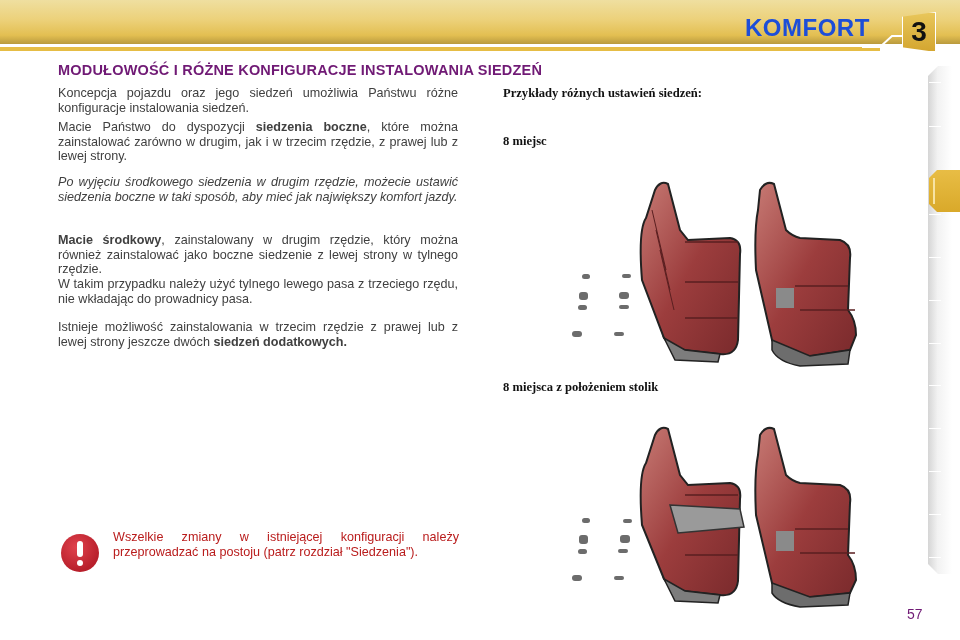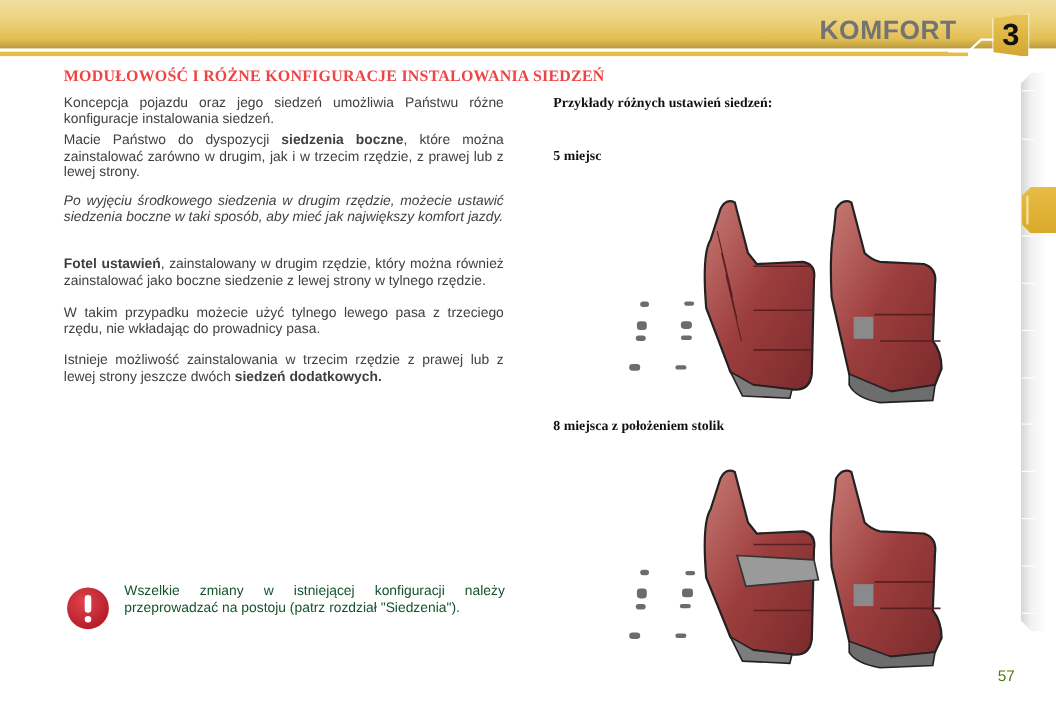--- a/index.html
+++ b/index.html
@@ -7,41 +7,40 @@
   body { position: relative; font-family: "Liberation Sans", "DejaVu Sans", sans-serif; color: #111; }
 
   
   .header-band {
     position: absolute; left: 0; top: 0; width: 960px; height: 44px;
     background: linear-gradient(to bottom, #efdfa0 0%, #ecd17a 45%, #e3bf52 80%, #b99a3d 100%);
   }
   .header-underline1 { position: absolute; left: 0; top: 45px; width: 870px; height: 2px; background: #ffffff; }
   .header-underline2 { position: absolute; left: 0; top: 47px; width: 880px; height: 4px; background: #e6bd45; }
   .header-title {
-    position: absolute; left: 745px; top: 14px; font-size: 24px; font-weight: bold; color: #737373;
+    position: absolute; left: 745px; top: 14px; font-size: 24px; font-weight: bold; color: #1d4ed8;
     letter-spacing: 0.5px;
     text-align: right;
   }
   .header-notch {
     position: absolute; left: 862px; top: 34px; width: 60px; height: 14px;
   }
   .chapter-badge {
     position: absolute; left: 902px; top: 12px; width: 34px; height: 40px;
     background: linear-gradient(to bottom, #e8c65a, #d4a630);
     clip-path: polygon(0 12%, 100% 0, 100% 100%, 0 88%);
     display: flex; align-items: center; justify-content: center;
     font-size: 28px; font-weight: bold; color: #111;
     border: 1px solid #fff;
   }
 
   
   .page-title {
-    position: absolute; left: 58px; top: 62px; font-size: 14.5px; font-weight: bold; color: #ef4444;
+    position: absolute; left: 58px; top: 62px; font-size: 14.5px; font-weight: bold; color: #701a75;
     letter-spacing: 0.2px;
-    font-family: Liberation Serif, serif;
   }
 
   
   .para {
     position: absolute; left: 58px; width: 400px; font-size: 12.6px; line-height: 14.5px;
     text-align: justify; color: #404040;
   }
   .para b { font-weight: bold; }
 
   .sub-head {
@@ -50,21 +49,21 @@
 
   
   .warn-icon {
     position: absolute; left: 61px; top: 534px; width: 38px; height: 38px; border-radius: 50%;
     background: radial-gradient(circle at 40% 35%, #e0424d, #b81f2b 70%);
   }
   .warn-icon .bar { position: absolute; left: 16px; top: 7px; width: 6px; height: 16px; background: #fff; border-radius: 3px; }
   .warn-icon .dot { position: absolute; left: 16px; top: 26px; width: 6px; height: 6px; background: #fff; border-radius: 50%; }
   .warn-text {
     position: absolute; left: 113px; top: 530px; width: 346px; font-size: 12.6px; line-height: 14.5px;
-    text-align: justify; color: #14532d;
+    text-align: justify; color: #b91c1c;
   }
 
   
   .illus { position: absolute; }
   .diag-dot { position: absolute; background: #6c6c6c; border-radius: 3px; }
 
   
   .rail {
     position: absolute; left: 928px; top: 66px; width: 24px; height: 508px;
     background: linear-gradient(to right, #d5d5d5, #f2f2f2 40%, #ffffff);
@@ -73,21 +72,21 @@
   .rail-tick { position: absolute; left: 929px; width: 12px; height: 1px; background: #ffffff; }
   .rail-active {
     position: absolute; left: 929px; top: 170px; width: 31px; height: 42px;
     background: linear-gradient(to bottom, #e8bd45, #d9a92a);
     clip-path: polygon(0 8px, 8px 0, 100% 0, 100% 100%, 8px 100%, 0 calc(100% - 8px));
   }
   .rail-active::after {
     content: ""; position: absolute; left: 4px; top: 8px; width: 2px; height: 26px; background: #f7e3a3;
   }
 
-  .page-number { position: absolute; left: 907px; top: 606px; font-size: 14px; color: #4d7c0f; }
+  .page-number { position: absolute; left: 907px; top: 606px; font-size: 14px; color: #701a75; }
 </style>
 </head>
 <body>
 
 <div class="header-band"></div>
 <div class="header-underline1"></div>
 <div class="header-underline2"></div>
 <svg class="header-notch" viewBox="0 0 60 14">
   <path d="M0 13 L18 13 L30 2 L60 2" stroke="#ffffff" stroke-width="2" fill="none"></path>
 </svg>
@@ -100,37 +99,37 @@
 
 <p class="para" style="top:86px;">Koncepcja pojazdu oraz jego siedzeń umożliwia Państwu różne konfiguracje instalowania siedzeń.</p>
 
 <p class="para" style="top:120px;">
   <span>Macie Państwo do dyspozycji </span><b>siedzenia boczne</b><span>, które można zainstalować zarówno w drugim, jak i w trzecim rzędzie, z prawej lub z lewej strony.</span>
 </p>
 
 <p class="para" style="top:175px;font-style:italic;">Po wyjęciu środkowego siedzenia w drugim rzędzie, możecie ustawić siedzenia boczne w taki sposób, aby mieć jak największy komfort jazdy.</p>
 
 <p class="para" style="top:233px;">
-  <b>Fotel ustawień</b><span>, zainstalowany w drugim rzędzie, który można również zainstalować jako boczne siedzenie z lewej strony w tylnego rzędzie.</span>
+  <b>Macie środkowy</b><span>, zainstalowany w drugim rzędzie, który można również zainstalować jako boczne siedzenie z lewej strony w tylnego rzędzie.</span>
 </p>
 
-<p class="para" style="top:277px;">W takim przypadku możecie użyć tylnego lewego pasa z trzeciego rzędu, nie wkładając do prowadnicy pasa.</p>
+<p class="para" style="top:277px;">W takim przypadku należy użyć tylnego lewego pasa z trzeciego rzędu, nie wkładając do prowadnicy pasa.</p>
 
 <p class="para" style="top:320px;">
   <span>Istnieje możliwość zainstalowania w trzecim rzędzie z prawej lub z lewej strony jeszcze dwóch </span><b>siedzeń dodatkowych.</b>
 </p>
 
 <div class="warn-icon">
   <div class="bar"></div>
     <div class="dot"></div>
 </div>
 <p class="warn-text">Wszelkie zmiany w istniejącej konfiguracji należy przeprowadzać na postoju (patrz rozdział "Siedzenia").</p>
 
 <div class="sub-head" style="top:86px;">Przykłady różnych ustawień siedzeń:</div>
-<div class="sub-head" style="top:134px;">5 miejsc</div>
+<div class="sub-head" style="top:134px;">8 miejsc</div>
 <div class="sub-head" style="top:380px;">8 miejsca z położeniem stolik</div>
 
 <div class="illus" style="left:560px; top:170px; width:320px; height:200px;">
 
   <div class="diag-dot" style="left:22px; top:104px; width:8px; height:5px;"></div>
   <div class="diag-dot" style="left:62px; top:104px; width:9px; height:4px;"></div>
   <div class="diag-dot" style="left:19px; top:122px; width:9px; height:8px;"></div>
   <div class="diag-dot" style="left:59px; top:122px; width:10px; height:7px;"></div>
   <div class="diag-dot" style="left:18px; top:135px; width:9px; height:5px;"></div>
   <div class="diag-dot" style="left:59px; top:135px; width:10px; height:4px;"></div>

